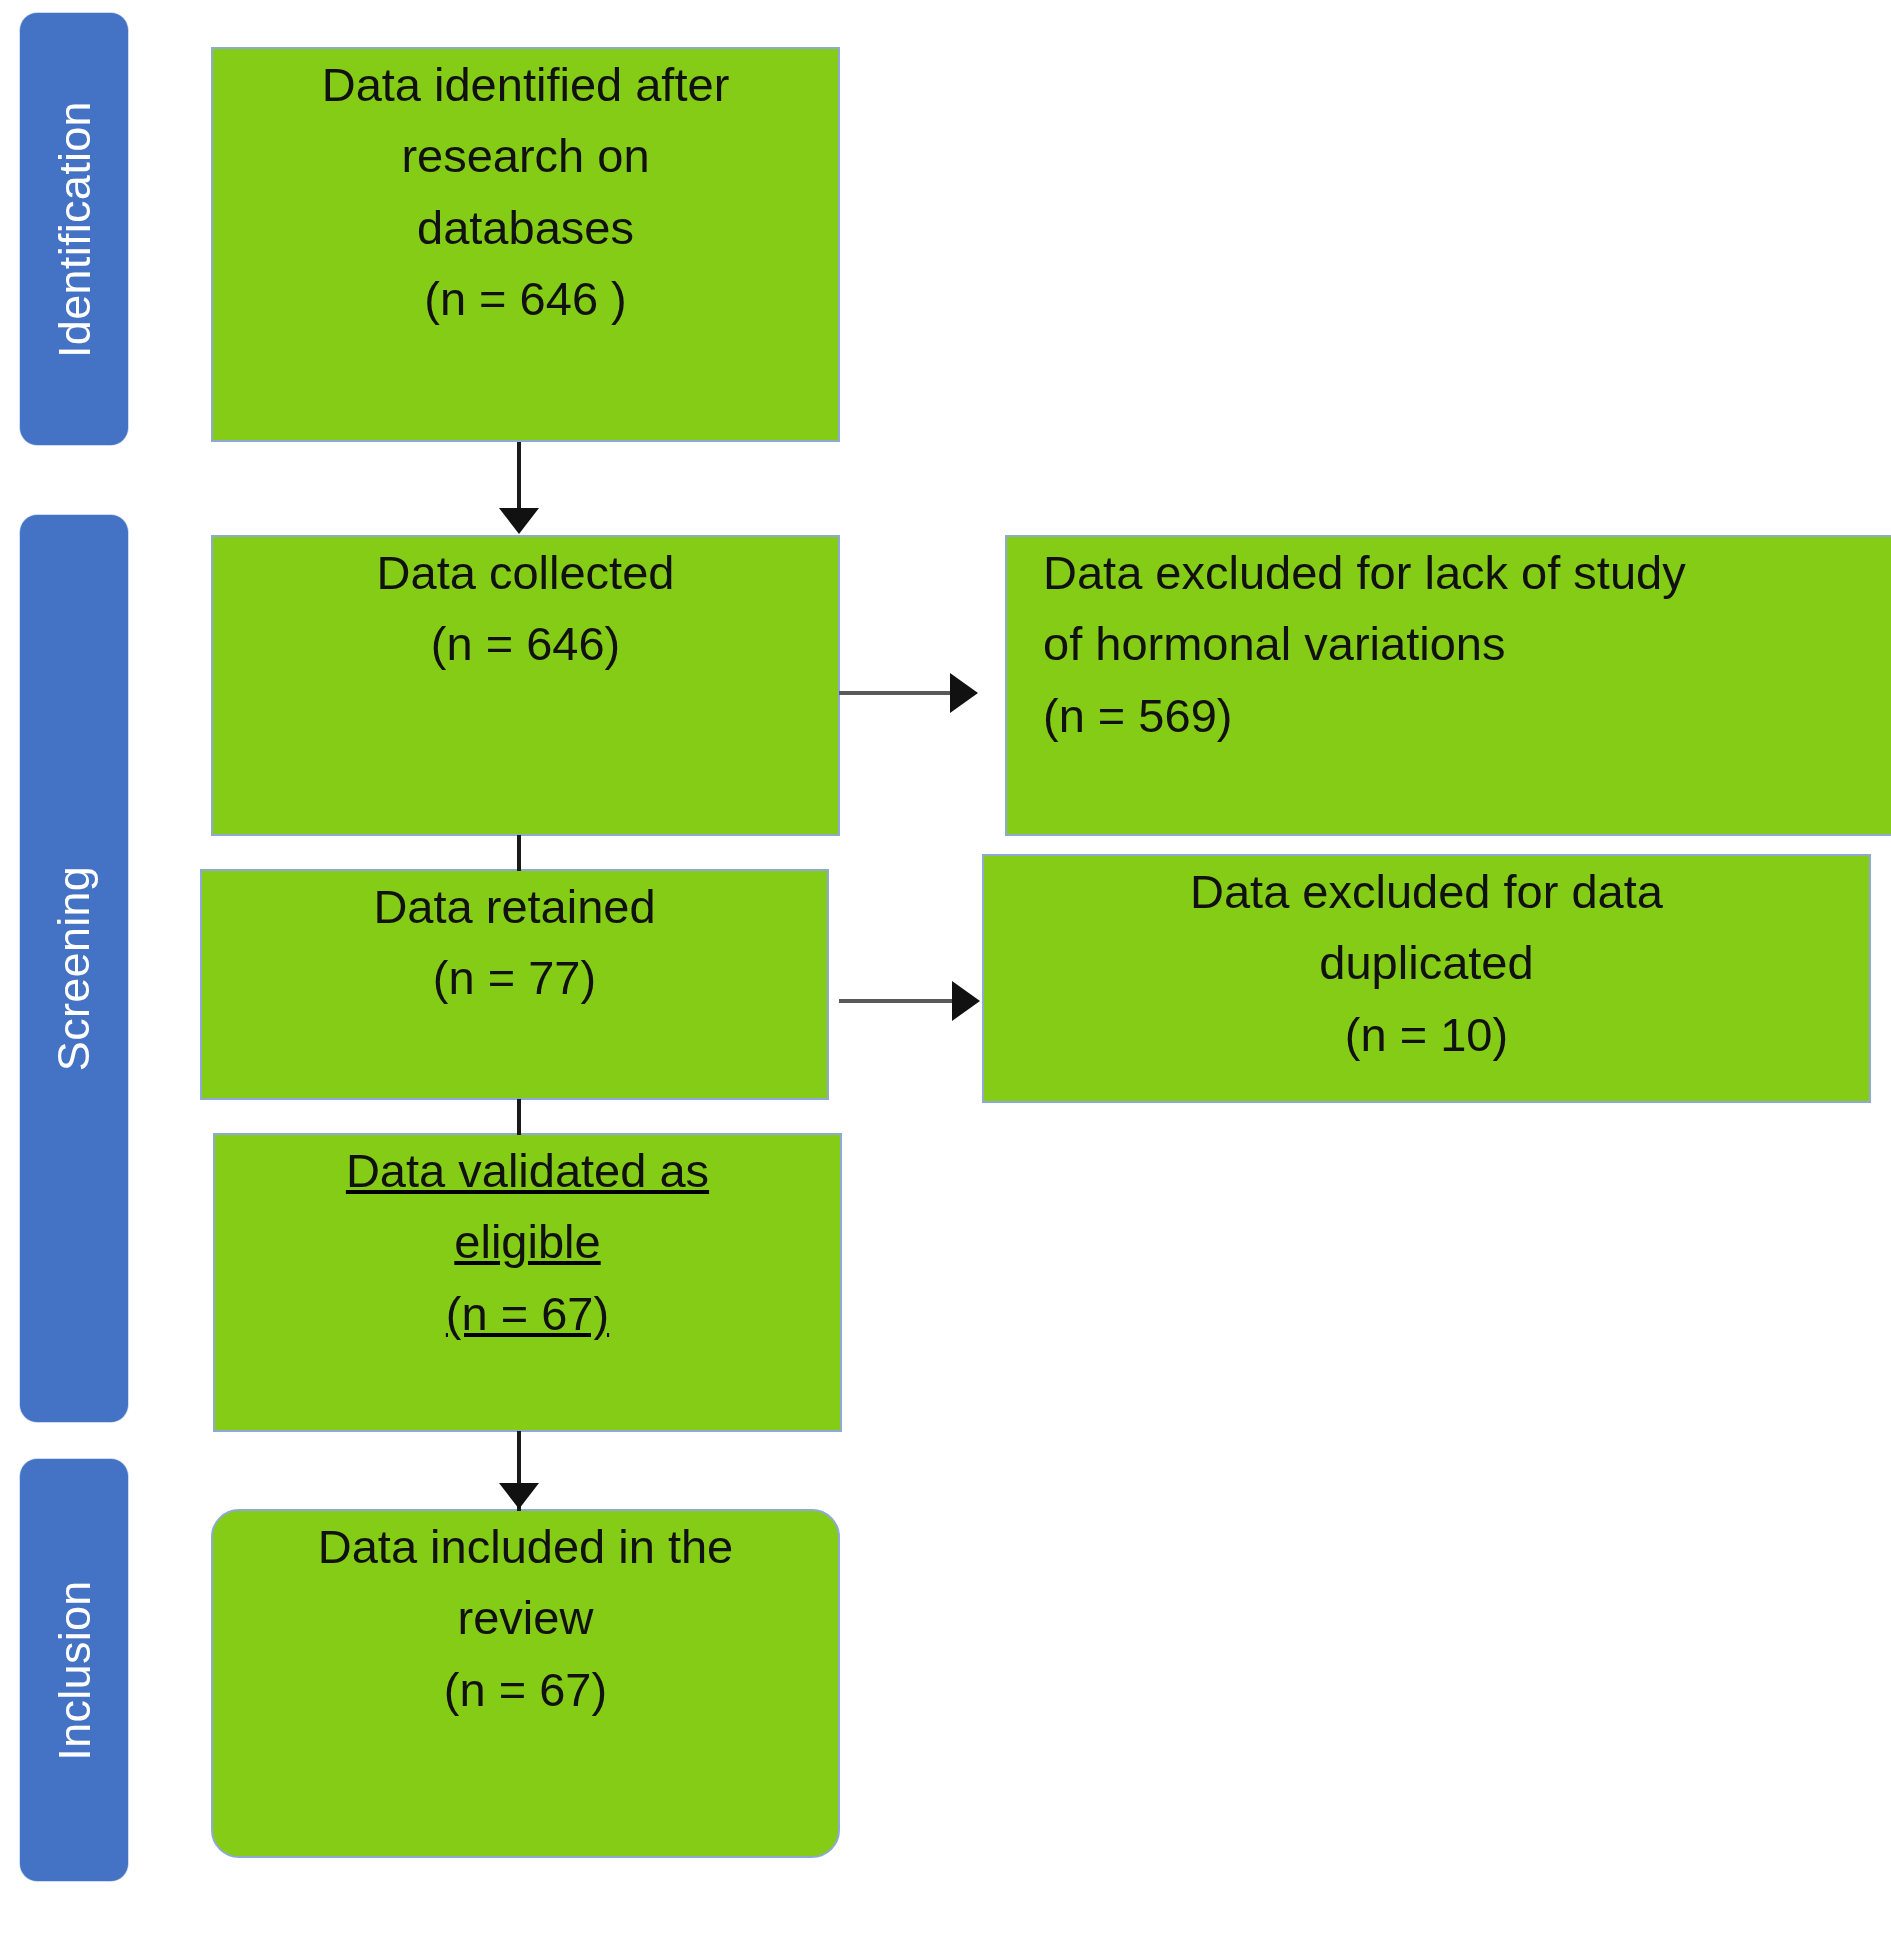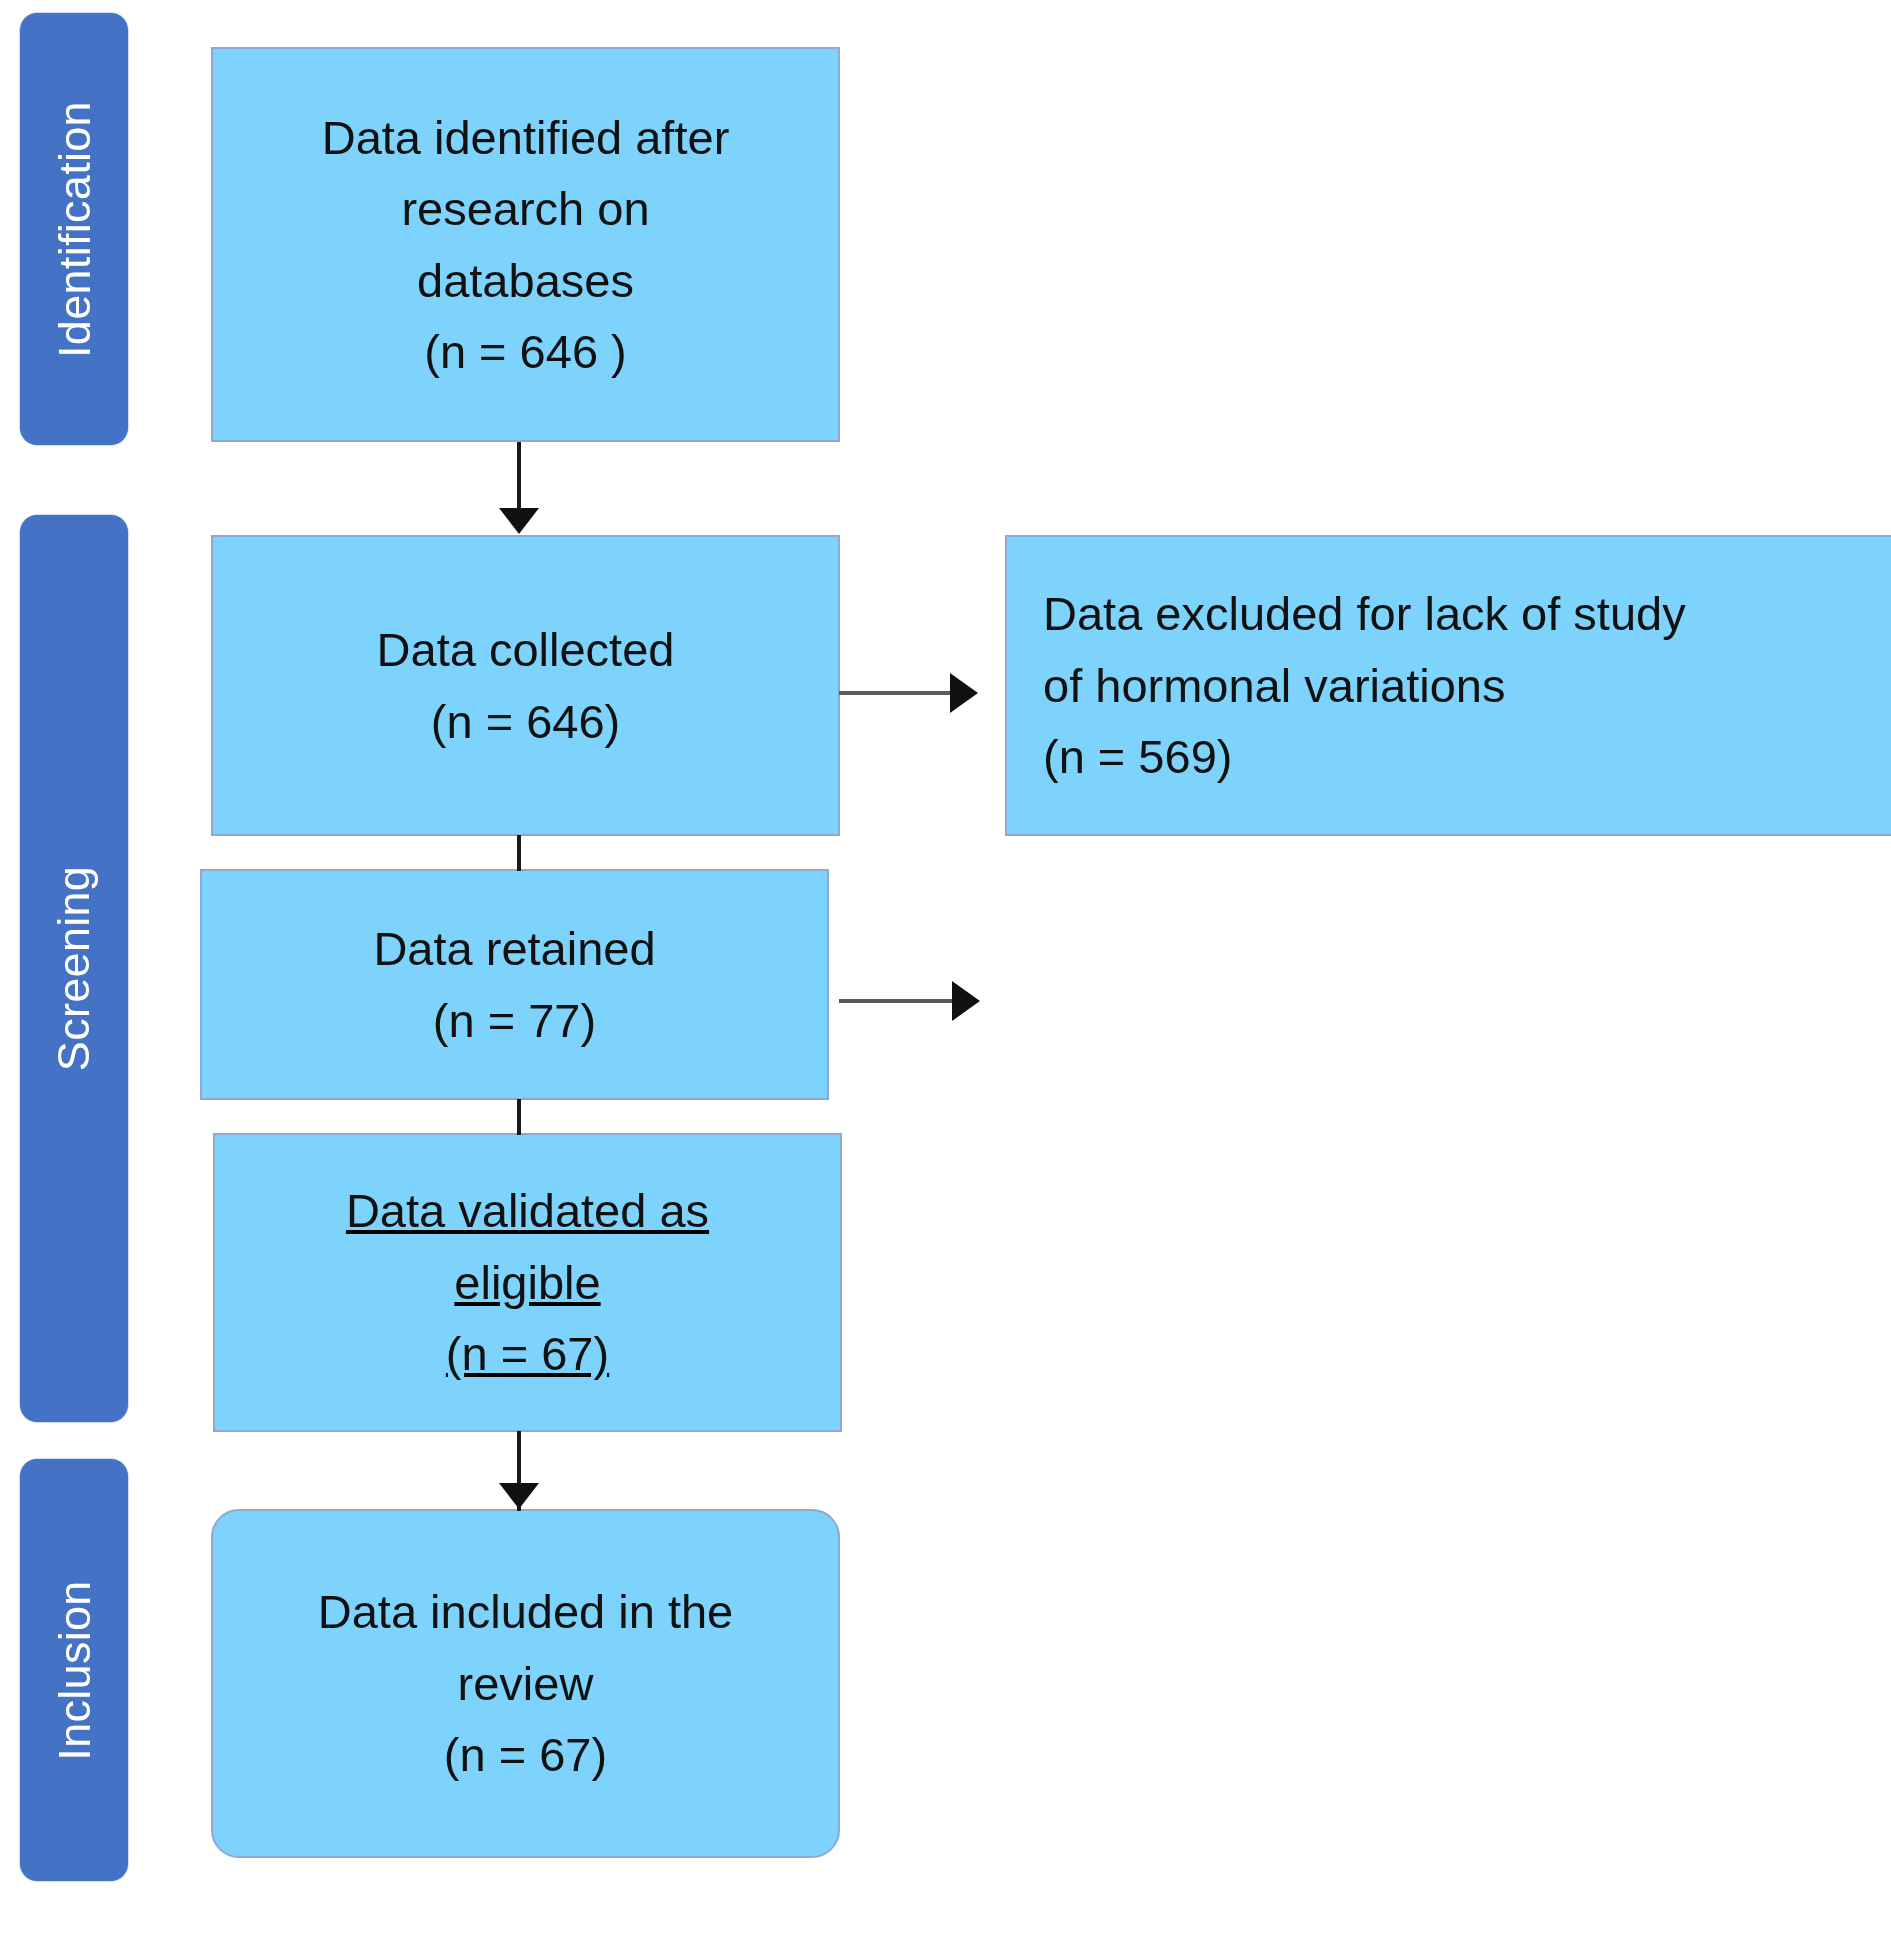--- a/index.html
+++ b/index.html
@@ -34,25 +34,25 @@
     letter-spacing: 0.3px;
     white-space: nowrap;
     transform: rotate(-90deg);
     transform-origin: center center;
     line-height: 1;
   }
 
   
   .flow-box {
     position: absolute;
-    background: #7dd3fc;
+    background: #84cc16;
     border: 2px solid #8EA9D3;
     box-sizing: border-box;
     display: flex;
-    align-items: center;
+    align-items: flex-start;
     justify-content: center;
   }
   .flow-box .box-text {
     color: #111111;
     font-size: 47px;
     line-height: 1.52;
     text-align: center;
     white-space: pre-line;
     padding: 0 18.6px;
     font-weight: 400;
@@ -136,20 +136,25 @@
 review
 (n = 67)</div>
   </div>
 
   <div class="flow-box left-text" style="left:982px; top:535px; width:889px; height:301px;margin-left:23px;">
     <div class="box-text">Data excluded for lack of study
 of hormonal variations
 (n = 569)</div>
   </div>
 
+  <div class="flow-box" style="left:982px; top:854px; width:889px; height:249px;">
+    <div class="box-text">Data excluded for data
+duplicated
+(n = 10)</div>
+  </div>
 
   <div class="v-line" style="left:517px; top:442px; height:72px;"></div>
   <div class="arrow-down" style="left:499px; top:508px;"></div>
 
   <div class="v-line" style="left:517px; top:835px; height:36px;"></div>
 
   <div class="v-line" style="left:517px; top:1099px; height:36px;"></div>
 
   <div class="v-line" style="left:517px; top:1431px; height:80px;"></div>
   <div class="arrow-down" style="left:499px; top:1483px;"></div>

